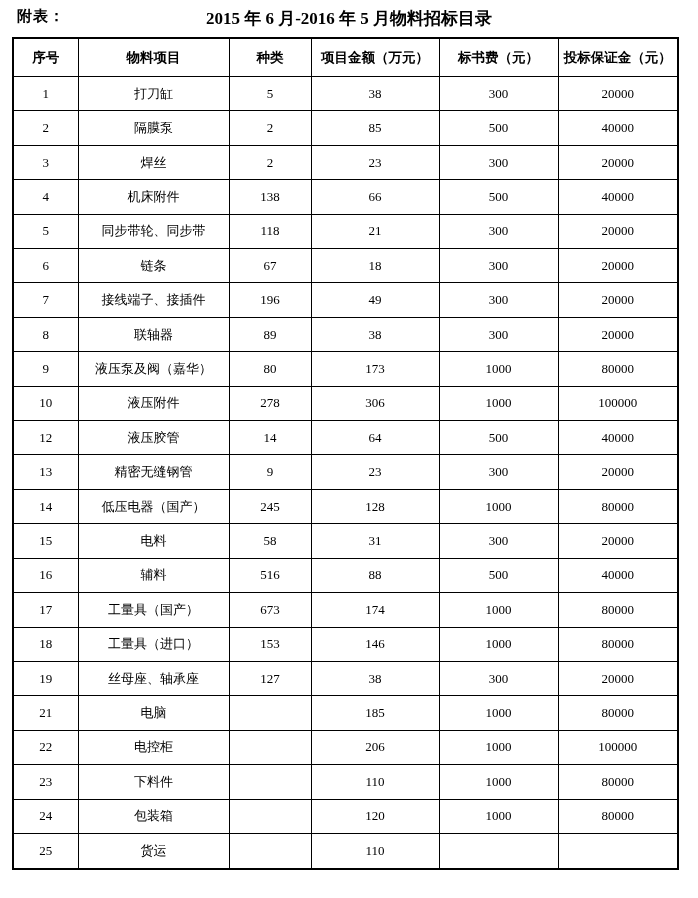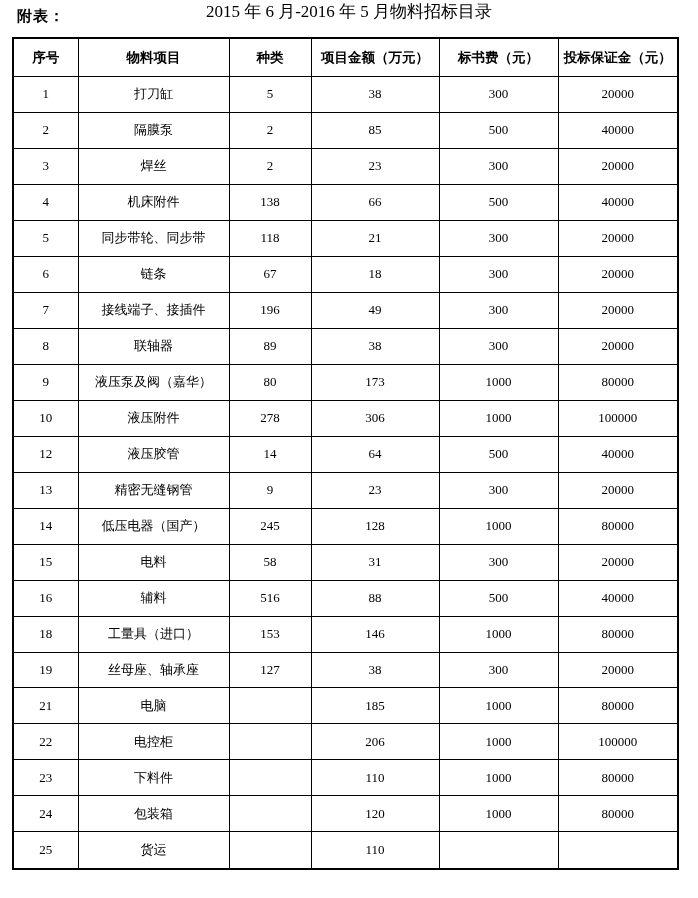--- a/index.html
+++ b/index.html
@@ -21,22 +21,22 @@
     position: absolute;
     left: 17px;
     top: 7px;
     font-size: 15px;
     font-weight: bold;
     letter-spacing: 1px;
   }
   .page-title {
     text-align: center;
     font-size: 17px;
-    font-weight: normal;
-    padding-top: 0;
+    font-weight: bold;
+    padding-top: 7px;
   }
   table.catalog {
     border-collapse: collapse;
     table-layout: fixed;
     margin-left: 12px;
     width: 665px;
     height: 833px;
     border: 2px solid #000000;
   }
   table.catalog th,
@@ -207,20 +207,28 @@
       </tr>
       <tr>
         <td>16</td>
         <td>辅料</td>
         <td>516</td>
         <td>88</td>
         <td>500</td>
         <td>40000</td>
       </tr>
       <tr>
+        <td>17</td>
+        <td>工量具（国产）</td>
+        <td>673</td>
+        <td>174</td>
+        <td>1000</td>
+        <td>80000</td>
+      </tr>
+      <tr>
         <td>18</td>
         <td>工量具（进口）</td>
         <td>153</td>
         <td>146</td>
         <td>1000</td>
         <td>80000</td>
       </tr>
       <tr>
         <td>19</td>
         <td>丝母座、轴承座</td>

